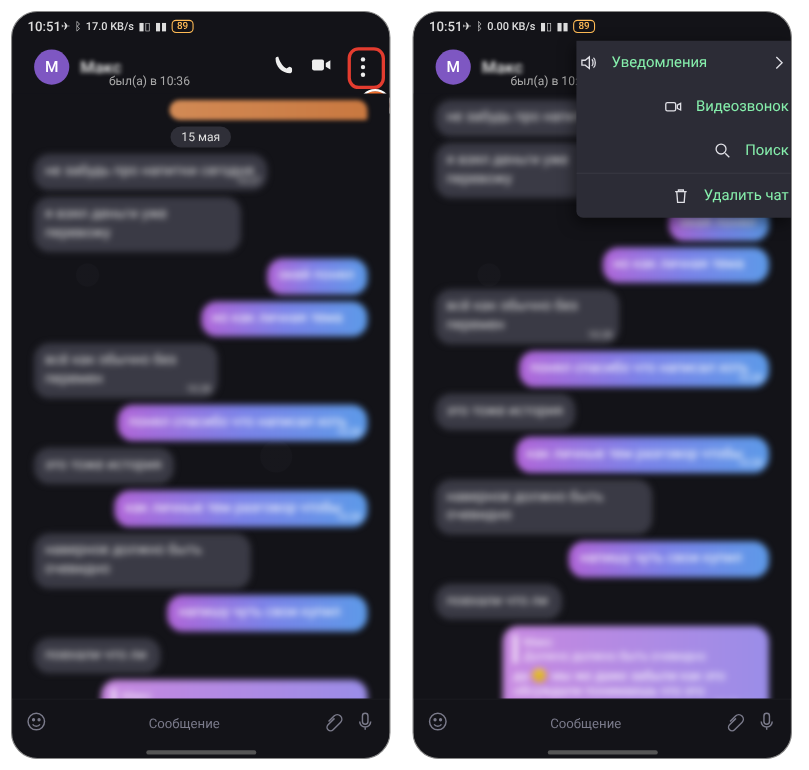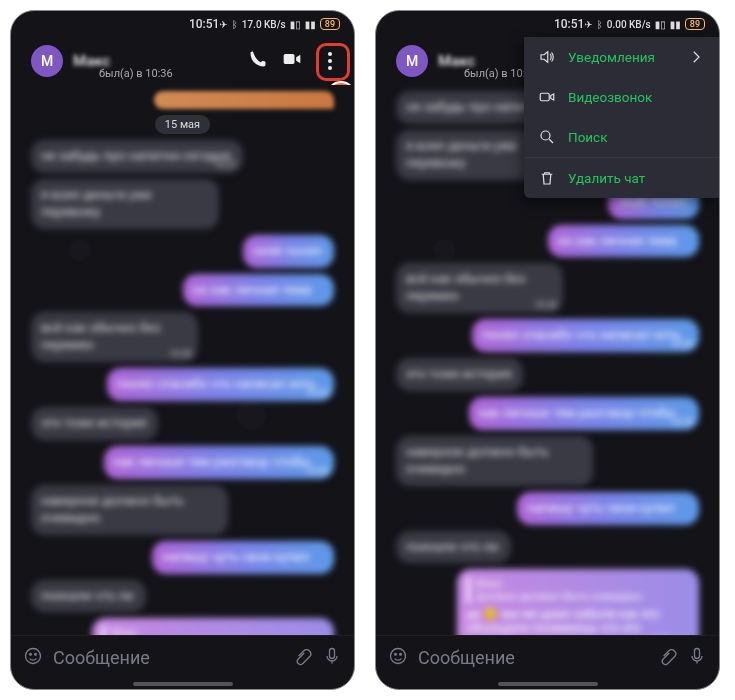--- a/index.html
+++ b/index.html
@@ -3,21 +3,21 @@
 <meta charset="utf-8">
 <style>
   * { box-sizing: border-box; margin: 0; padding: 0; }
   body { background: #fff; font-family: -apple-system, Roboto, Arial, sans-serif; display: flex; gap: 20px; padding: 10px; }
   .phone {
     width: 345px; height: 680px; border: 1px solid #888; border-radius: 24px;
     overflow: hidden; background: #131318; position: relative; color: #fff;
     display: flex; flex-direction: column;
   }
   .statusbar {
-    height: 26px; display: flex; justify-content: flex-end; align-items: center;
+    height: 26px; display: flex; justify-content: flex-start; align-items: center;
     padding: 0 14px; font-size: 12px; color: #ddd; font-weight: 500;
   }
   .statusbar .right { display: flex; gap: 4px; align-items: center; font-size: 10px; }
   .statusbar .batt {
     border: 1px solid #ffbb55; border-radius: 4px; padding: 0 4px; font-size: 9px; color: #ffbb55;
   }
   .header {
     height: 48px; display: flex; align-items: center; gap: 10px; padding: 0 10px;
     position: relative;
   }
@@ -84,34 +84,34 @@
     font-size:11px; color:rgba(255,255,255,.9);
   }
   .quoted .reply-txt { font-size:12px; color:#fff; }
   .quoted .time { font-size:9px; color:rgba(255,255,255,.85); text-align:right; filter:blur(0);}
   .composer {
     height: 44px; display:flex; align-items:center; gap:10px; padding: 0 12px;
     border-top: 1px solid rgba(255,255,255,.05);
   }
   .composer .emoji, .composer .attach, .composer .mic { color:#7a7a8a; }
   .composer .emoji svg, .composer .attach svg, .composer .mic svg { width:20px; height:20px; stroke:#7a7a8a; fill:none; stroke-width:1.6; }
-  .composer .input { flex:1; color:#7a7a8a; font-size:18px; }
+  .composer .input { flex:1; color:#7a7a8a; font-size:12px;text-align:center; }
   .navbar { height: 10px; display:flex; justify-content:center; align-items:center; }
   .navbar .pill { width:100px; height:4px; background:#555; border-radius:2px; }
 
   
   .menu {
     position:absolute; right:0; top:26px; width:195px;
     background:#2c2c36; border-radius: 0 0 0 6px;
     box-shadow: -2px 4px 14px rgba(0,0,0,.5);
     z-index: 10;
   }
   .menu-item {
-    display:flex; align-items:center; gap:12px; padding: 11px 14px;
-    font-size: 13.5px; color:#22c55e; position:relative;
+    display:flex; align-items:center; gap:12px; padding: 11px 2px;
+    font-size: 13.5px; color:#86efac; position:relative;justify-content:flex-end;
   }
   .menu-item svg { width:18px; height:18px; stroke:#e0e0e6; fill:none; stroke-width:1.6; flex-shrink:0; }
   .menu-item .chev { margin-left:auto; }
   .menu-sep { height:1px; background: rgba(255,255,255,.06); margin: 0; }
   .mi-highlight {
     position:absolute; left:4px; right:4px; top:2px; bottom:2px;
     border: 3px solid #e43c2f; border-radius: 10px; pointer-events:none;
   }
 </style>
 </head>

